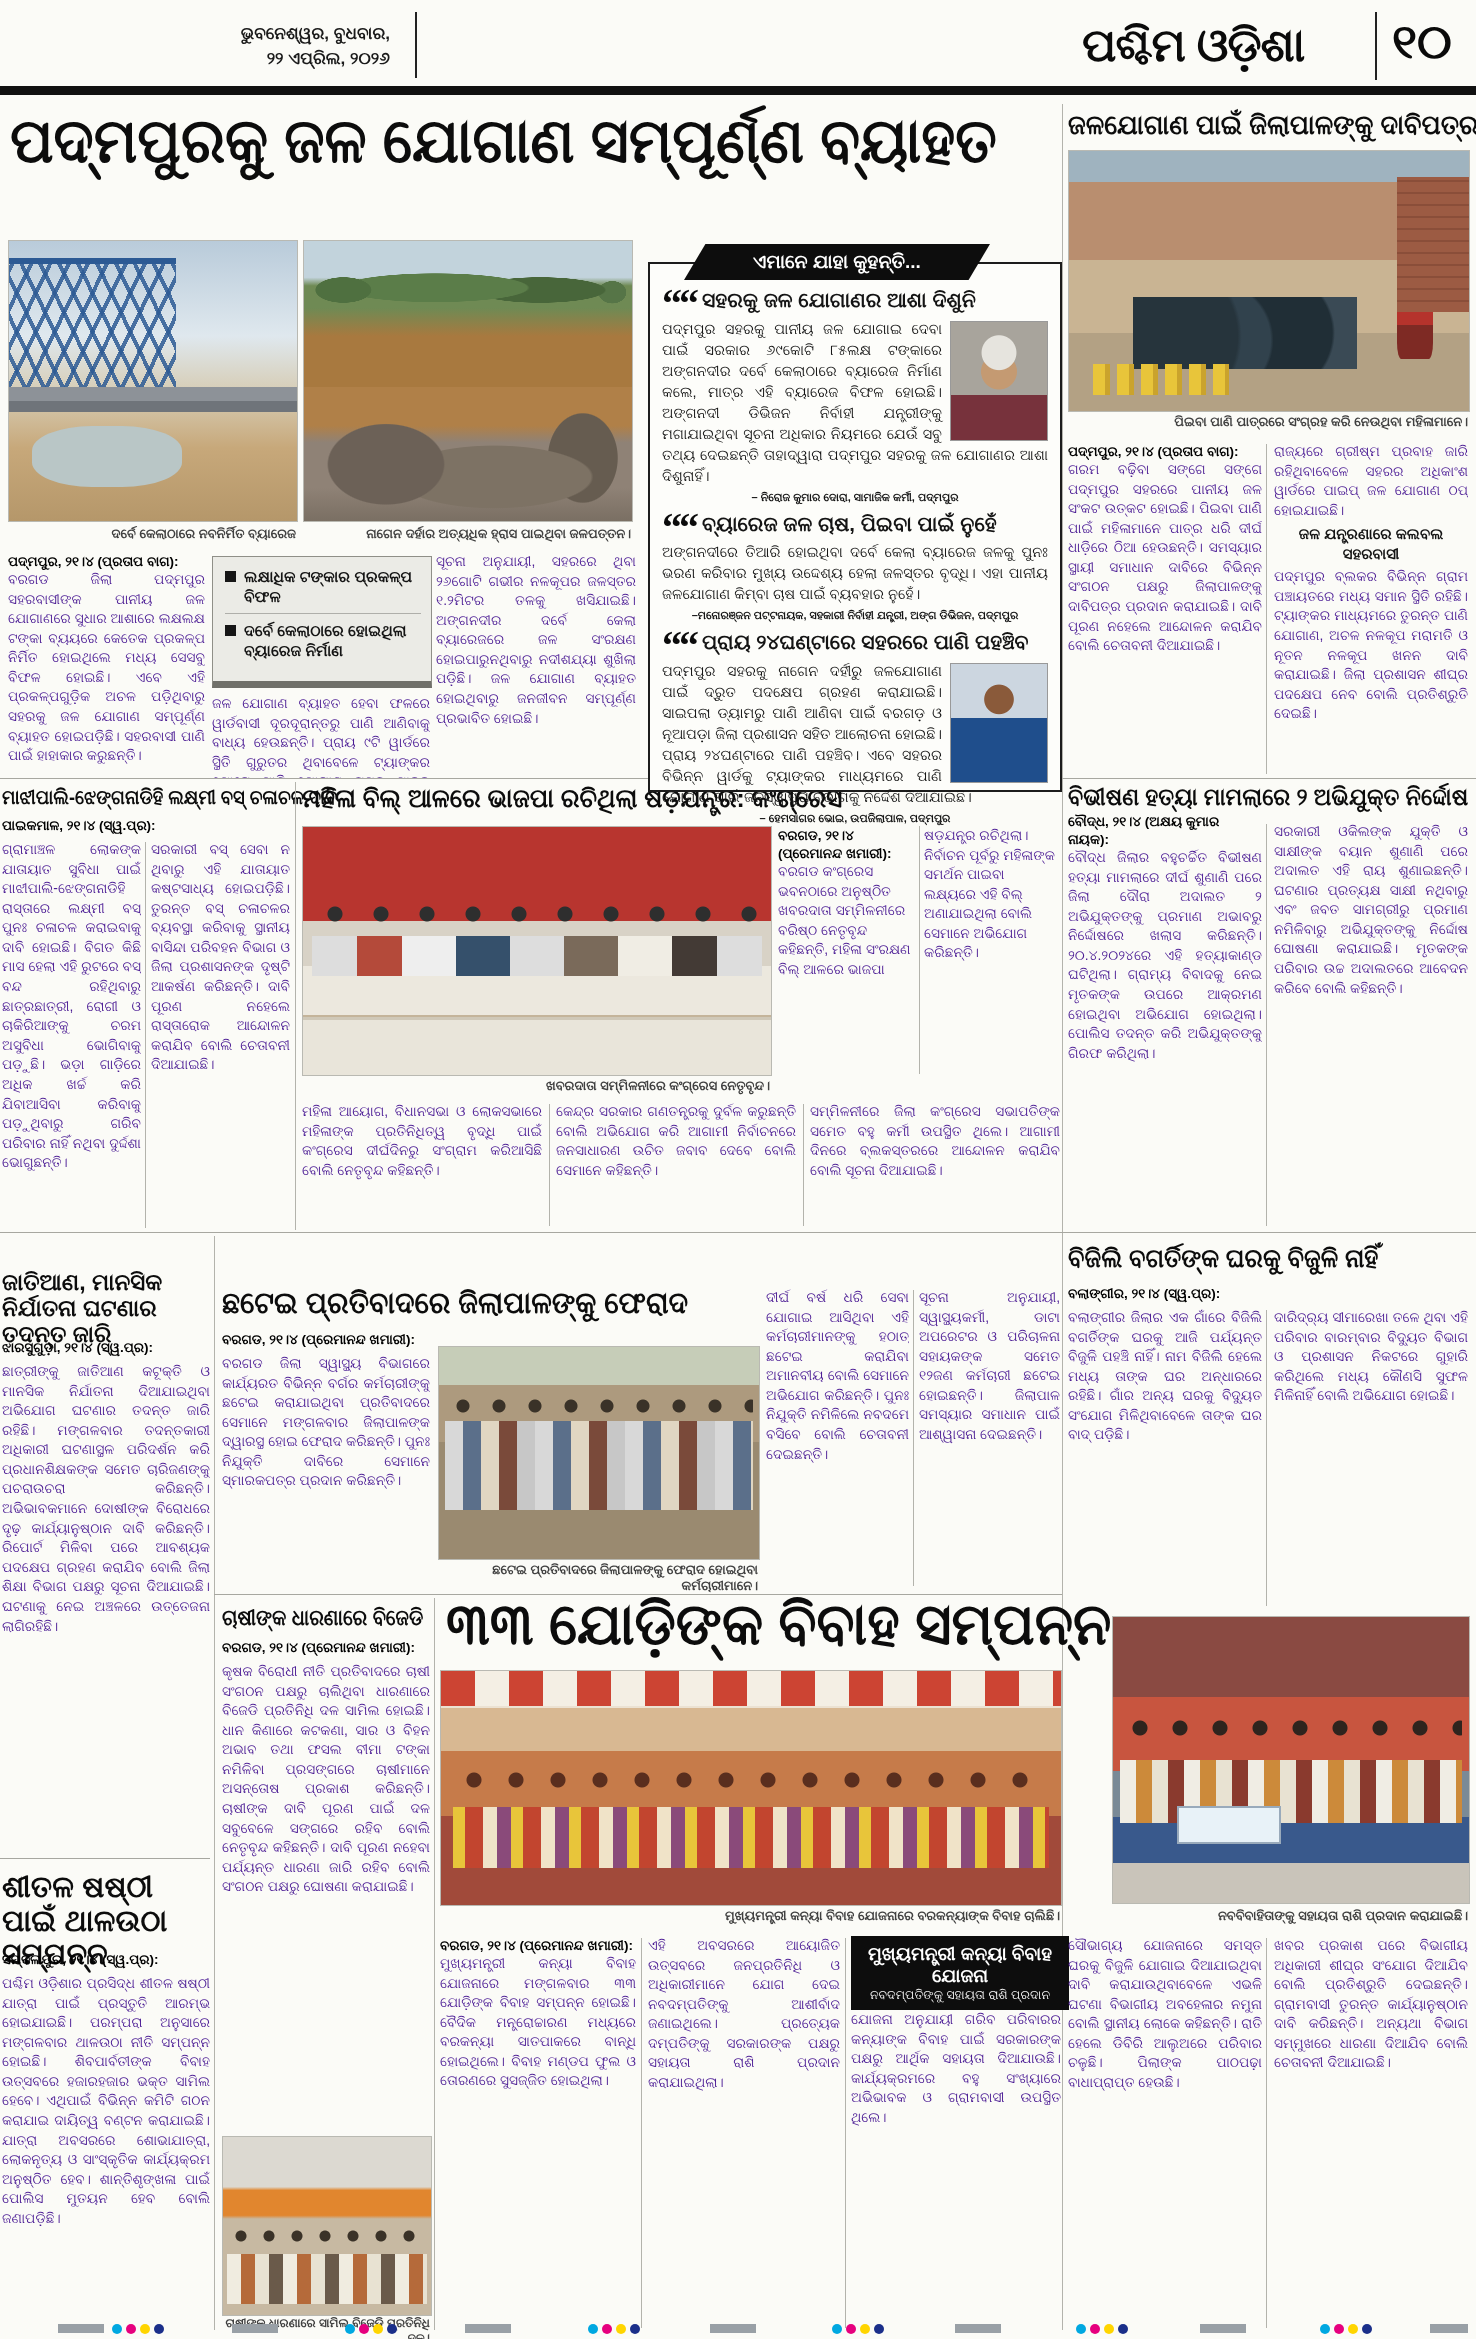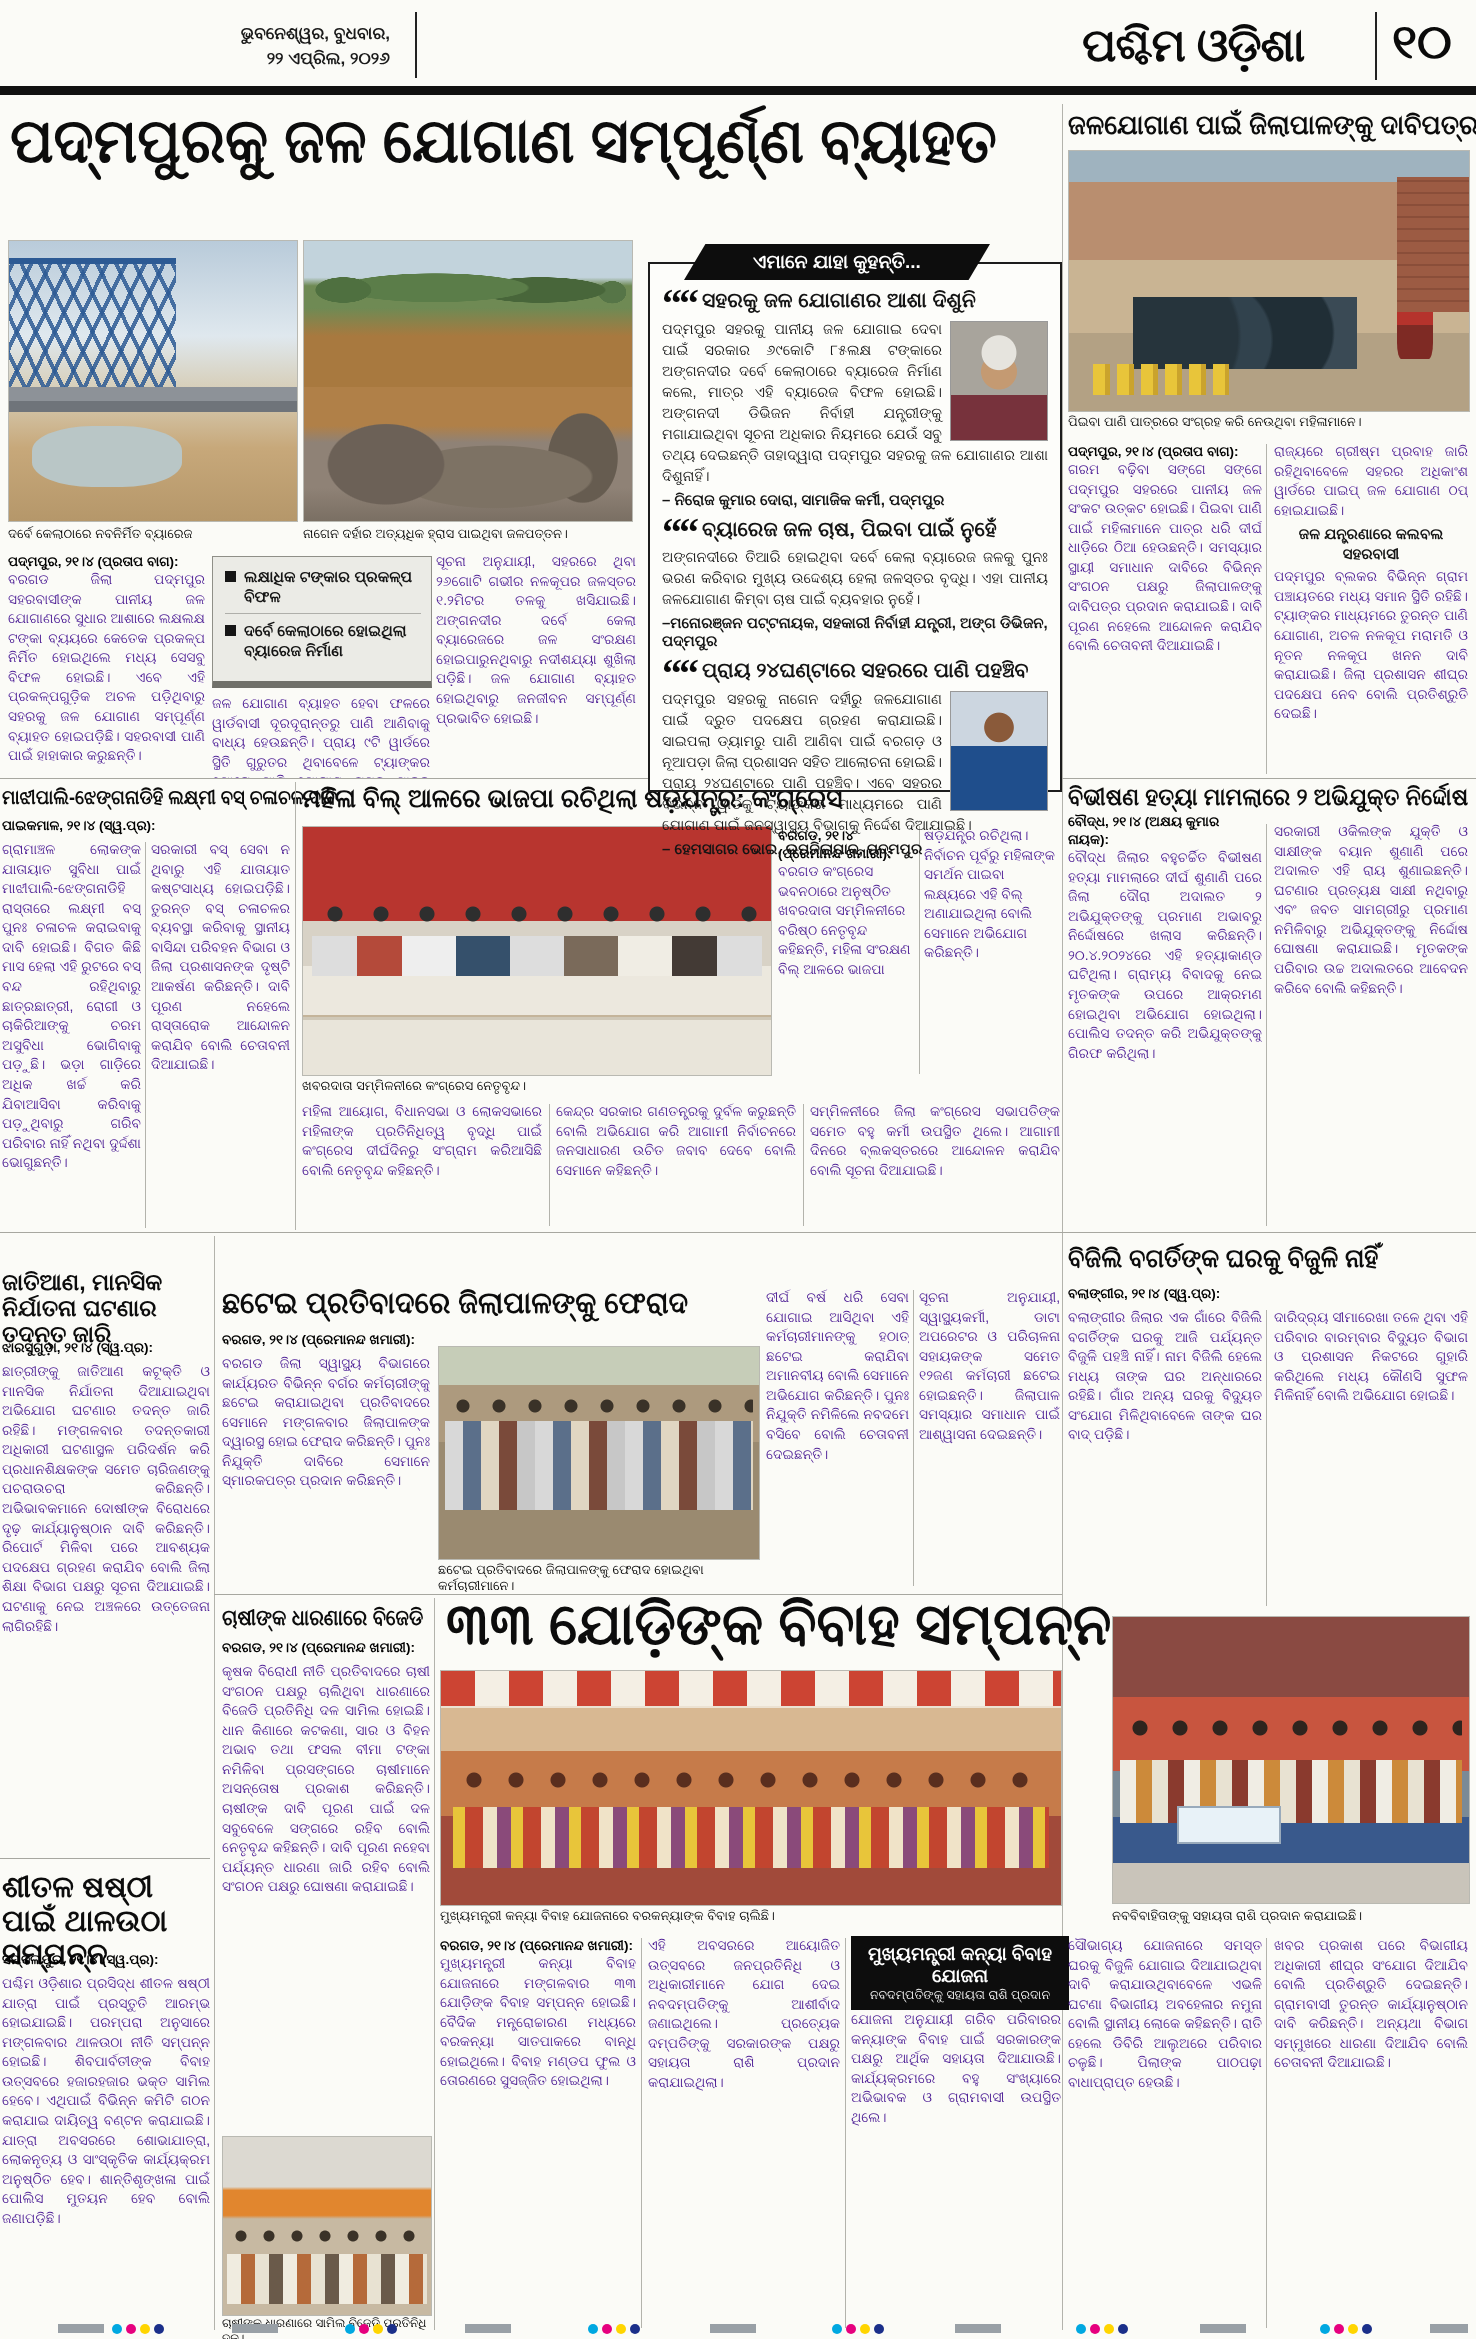--- a/index.html
+++ b/index.html
@@ -3,21 +3,21 @@
 <meta charset="utf-8">
 <style>
   html,body{margin:0;padding:0;background:#8a8a8a}
   #page{position:relative;width:1476px;height:2339px;margin:0 auto;background:#fbfbf7;
         font-family:"Liberation Sans","DejaVu Sans",sans-serif;color:#141414;overflow:hidden}
   .abs{position:absolute}
   .hl{font-weight:bold;color:#0c0c0c;line-height:1.12;transform-origin:left top}
   .nowrap{white-space:nowrap}
   .bodytxt{font-size:13.8px;line-height:1.42;text-align:justify;color:#4c1d95;overflow:hidden}
   .byline{font-weight:bold;font-size:13.5px;color:#000}
-  .cap{font-size:13px;font-weight:normal;text-align:left;color:#000000;line-height:1.25}
+  .cap{font-size:13px;font-weight:bold;text-align:right;color:#404040;line-height:1.25}
   .photo{position:absolute;overflow:hidden;border:1px solid #b9b9b2}
   .vr{position:absolute;width:1px;background:#b3b3ac}
   .hr{position:absolute;height:1px;background:#a7a7a0}
   .blackbar{position:absolute;background:#111}
   
   .logo-wrap{position:absolute;left:22px;top:2px;width:150px;height:150px}
   .paren{position:absolute;top:8px;width:34px;height:128px;border:9px solid #a9adb2;border-radius:50%}
   .paren.l{left:0;border-right-color:transparent;border-top-color:transparent;border-bottom-color:transparent}
   .paren.r{right:4px;border-left-color:transparent;border-top-color:transparent;border-bottom-color:transparent}
   .logo-oval{position:absolute;left:20px;top:4px;width:104px;height:136px;border-radius:50%;
@@ -38,21 +38,21 @@
   .hbox .lbl{font-weight:bold;font-size:15.5px;line-height:1.3}
   
   .qbanner{position:absolute;background:#0d0d0d;color:#fff;font-weight:bold;font-size:19px;
            display:flex;align-items:center;justify-content:center;
            clip-path:polygon(7% 0,100% 0,93% 100%,0 100%);z-index:3}
   .quotebox{position:absolute;border:2px solid #1c1c1c;background:#fdfdfa;padding:20px 12px 8px 12px;z-index:2}
   .qhead{font-weight:bold;font-size:20.5px;line-height:1.2;margin:4px 0 6px 0}
   .qmark{font-family:"Liberation Serif","DejaVu Serif",serif;font-size:40px;line-height:.4;vertical-align:-10px;
          font-weight:bold;color:#0b0b0b;margin-right:6px;letter-spacing:-3px}
   .qbody{font-size:14.5px;line-height:1.45;text-align:justify}
-  .qattr{font-weight:bold;font-size:15px;text-align:left;margin:4px 0 8px 0}
+  .qattr{font-weight:bold;font-size:11px;text-align:center;margin:4px 0 8px 0}
   .qportrait{float:right;width:96px;height:118px;margin:2px 0 4px 8px;border:1px solid #999}
   
   .schemebox{position:absolute;background:#0d0d0d;color:#fff;text-align:center;
              display:flex;flex-direction:column;align-items:center;justify-content:center;padding:4px}
   .schemebox .l1{font-weight:bold;font-size:18.5px;line-height:1.2}
   .schemebox .l2{font-size:12.5px;line-height:1.3;color:#f2f2f2}
   
   .dots{position:absolute;display:flex;gap:4px}
   .dot{width:10px;height:10px;border-radius:50%}
   .regbar{position:absolute;width:46px;height:9px;background:#99a0a6}

